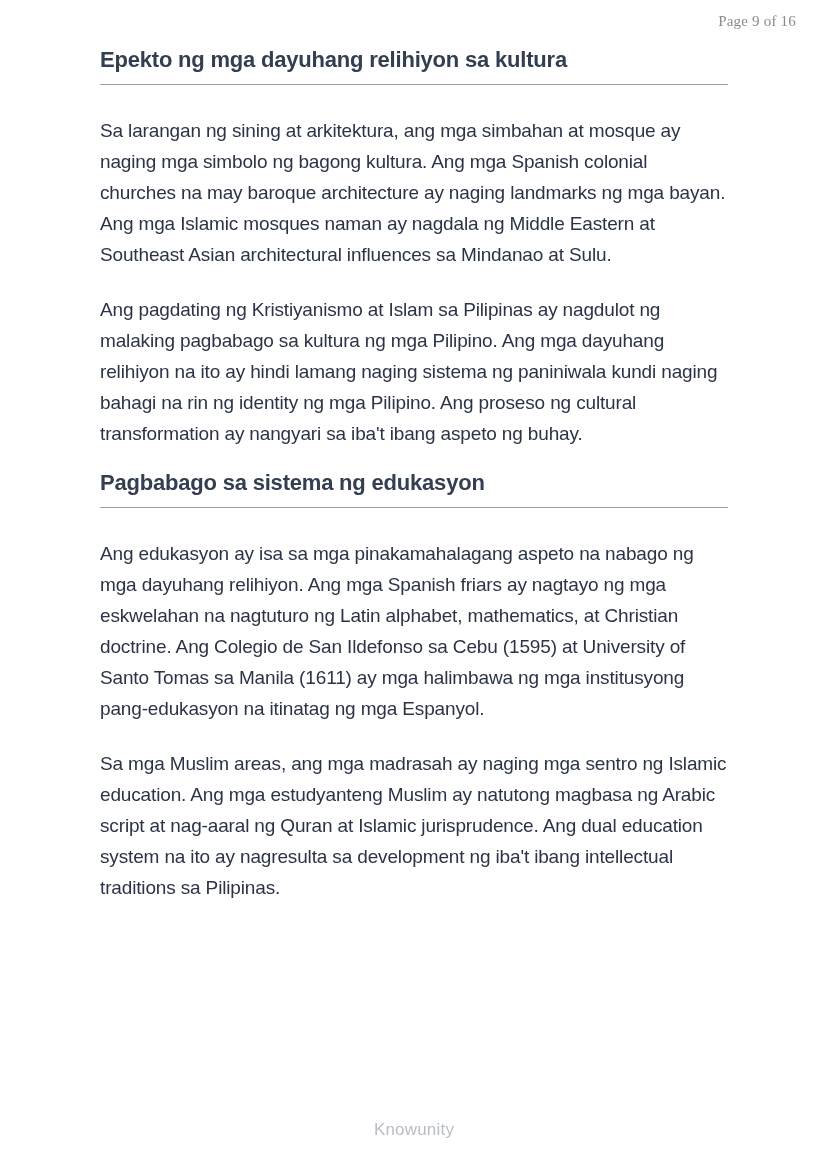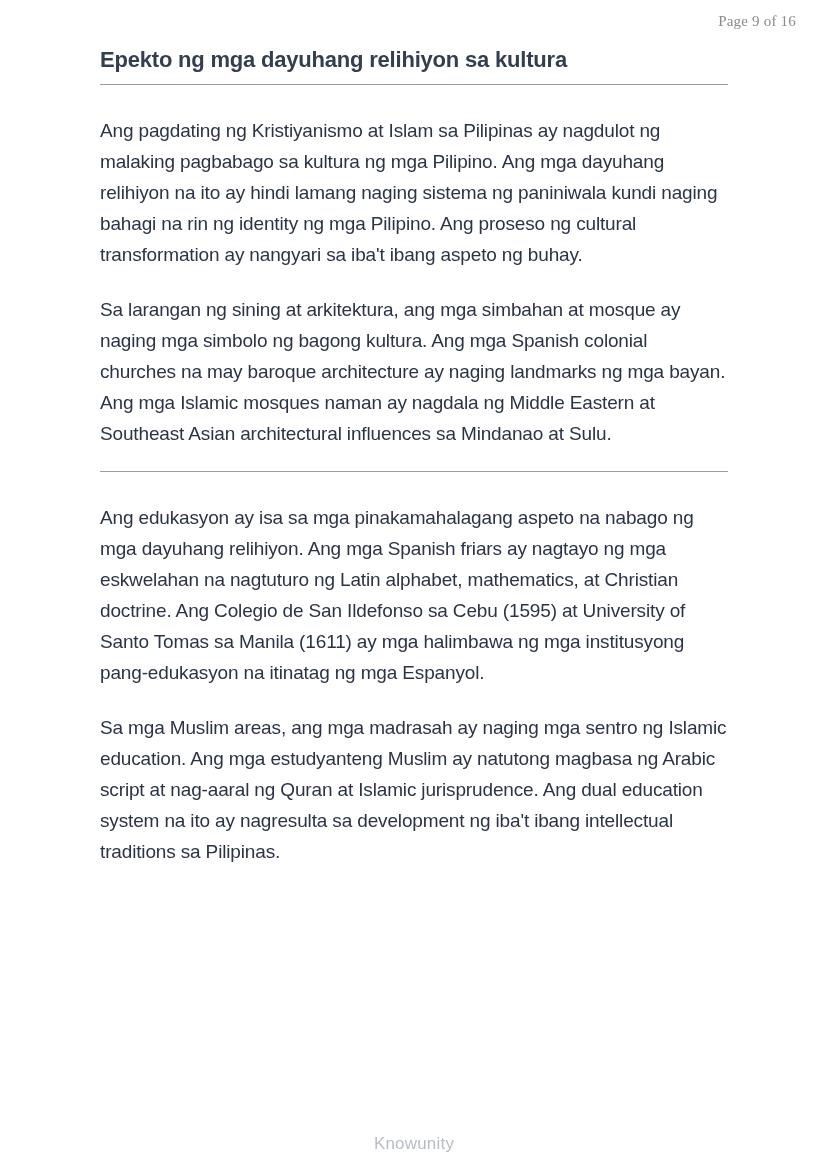--- a/index.html
+++ b/index.html
@@ -50,44 +50,45 @@
   .para {
     margin: 0 0 24px 0;
     font-size: 19px;
     line-height: 31px;
     letter-spacing: -0.15px;
     color: #2b3447;
   }
   .para:last-child { margin-bottom: 0; }
   .watermark {
     position: absolute;
-    bottom: 17px;
+    bottom: 31px;
     left: 0;
     width: 100%;
     text-align: center;
     font-size: 17px;
     color: #b9bdc6;
     letter-spacing: 0.2px;
   }
 </style>
 </head>
 <body>
 
 <div class="page-number">Page 9 of 16</div>
 
 <div class="content">
 
   <section class="section">
     <h2 class="section-heading">Epekto ng mga dayuhang relihiyon sa kultura</h2>
     <hr class="heading-rule">
+    <p class="para">Sa larangan ng sining at arkitektura, ang mga simbahan at mosque ay naging mga simbolo ng bagong kultura. Ang mga Spanish colonial churches na may baroque architecture ay naging landmarks ng mga bayan. Ang mga Islamic mosques naman ay nagdala ng Middle Eastern at Southeast Asian architectural influences sa Mindanao at Sulu.</p>
     <p class="para">Ang pagdating ng Kristiyanismo at Islam sa Pilipinas ay nagdulot ng malaking pagbabago sa kultura ng mga Pilipino. Ang mga dayuhang relihiyon na ito ay hindi lamang naging sistema ng paniniwala kundi naging bahagi na rin ng identity ng mga Pilipino. Ang proseso ng cultural transformation ay nangyari sa iba't ibang aspeto ng buhay.</p>
-    <p class="para">Sa larangan ng sining at arkitektura, ang mga simbahan at mosque ay naging mga simbolo ng bagong kultura. Ang mga Spanish colonial churches na may baroque architecture ay naging landmarks ng mga bayan. Ang mga Islamic mosques naman ay nagdala ng Middle Eastern at Southeast Asian architectural influences sa Mindanao at Sulu.</p>
   </section>
 
   <section class="section">
+    <h2 class="section-heading">Pagbabago sa sistema ng edukasyon</h2>
     <hr class="heading-rule">
     <p class="para">Ang edukasyon ay isa sa mga pinakamahalagang aspeto na nabago ng mga dayuhang relihiyon. Ang mga Spanish friars ay nagtayo ng mga eskwelahan na nagtuturo ng Latin alphabet, mathematics, at Christian doctrine. Ang Colegio de San Ildefonso sa Cebu (1595) at University of Santo Tomas sa Manila (1611) ay mga halimbawa ng mga institusyong pang-edukasyon na itinatag ng mga Espanyol.</p>
     <p class="para">Sa mga Muslim areas, ang mga madrasah ay naging mga sentro ng Islamic education. Ang mga estudyanteng Muslim ay natutong magbasa ng Arabic script at nag-aaral ng Quran at Islamic jurisprudence. Ang dual education system na ito ay nagresulta sa development ng iba't ibang intellectual traditions sa Pilipinas.</p>
   </section>
 
 </div>
 
 <div class="watermark">Knowunity</div>
 
 </body></html>

